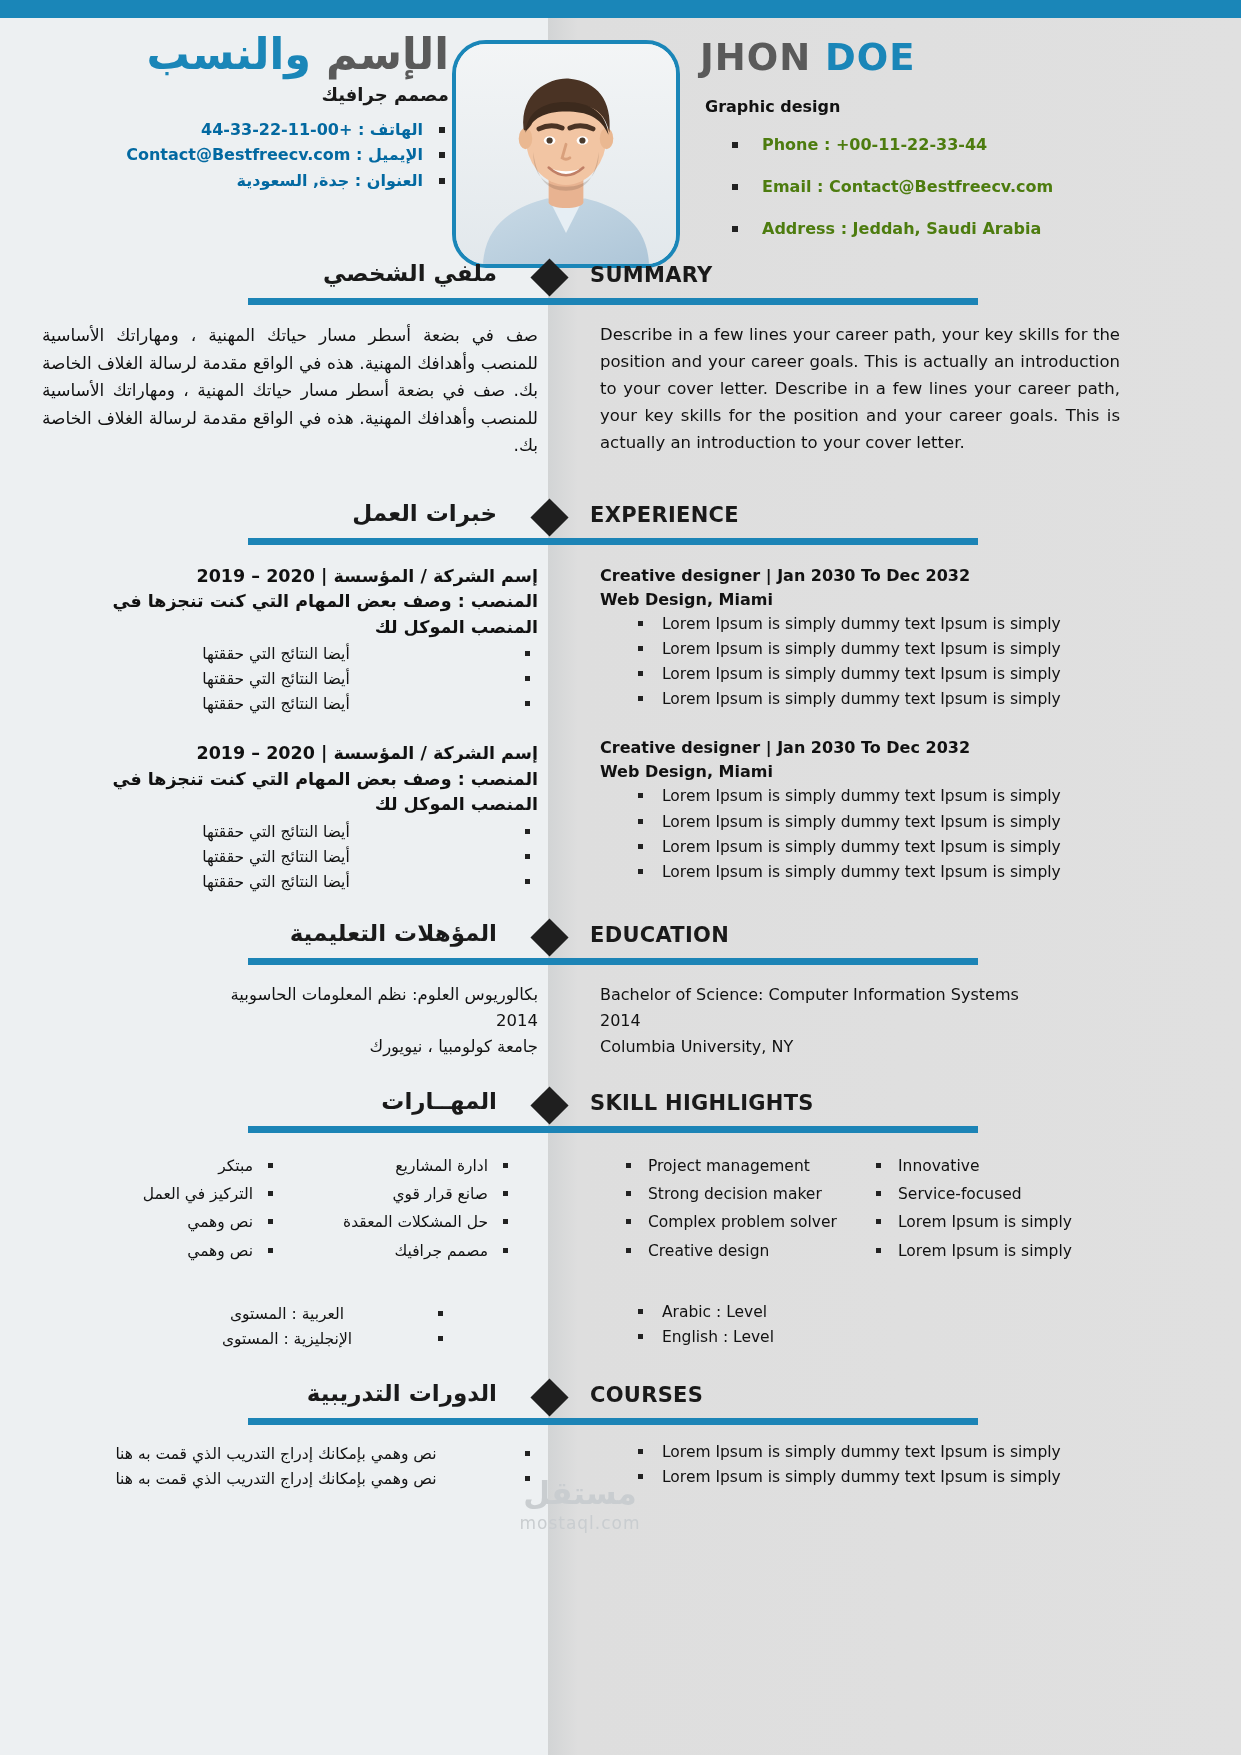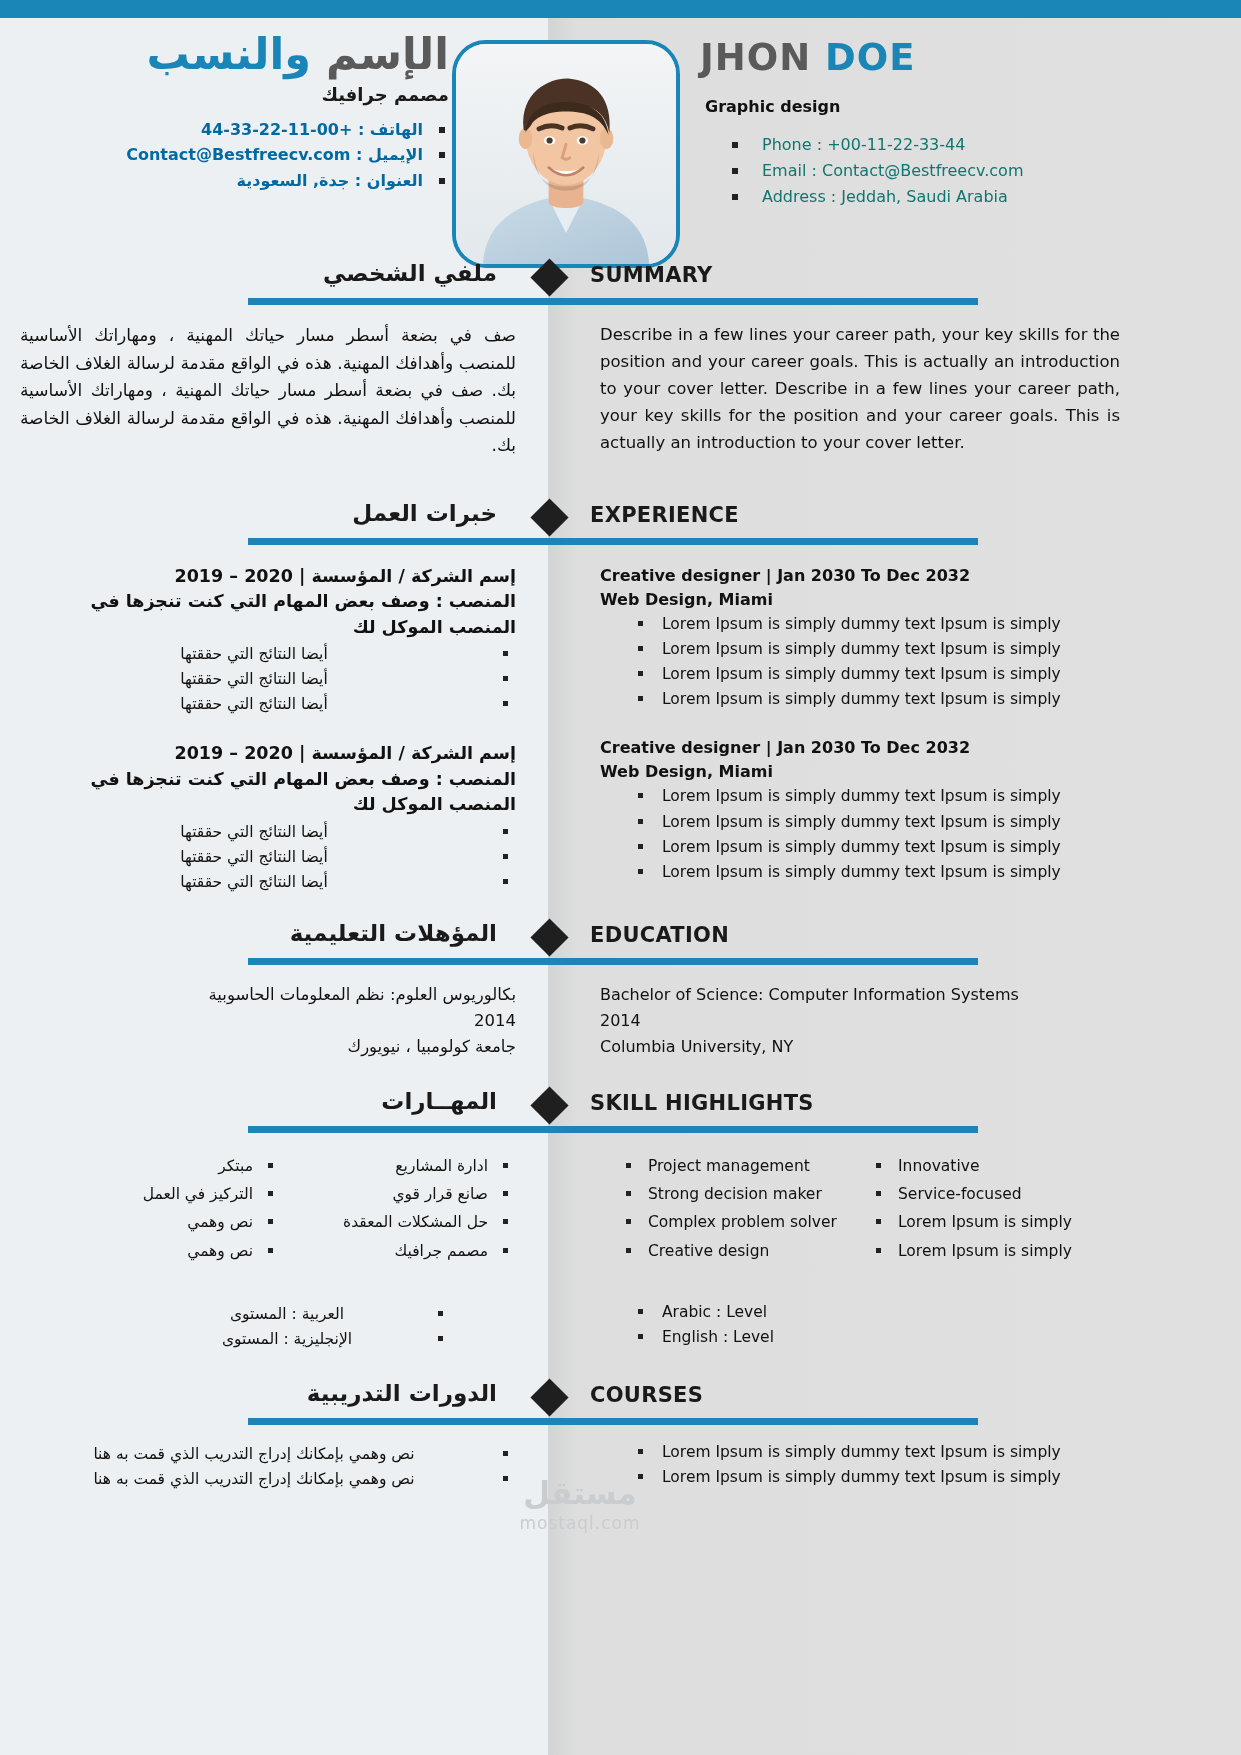--- a/index.html
+++ b/index.html
@@ -58,22 +58,22 @@
 
   .hdr-right { position:absolute; left:700px; top:20px; width:520px; }
   .en-name {
     font-size:37px; font-weight:bold; letter-spacing:1px; color:#5a5a5a;
     line-height:1.1;
   }
   .en-name .accent { color:#1a86b8; }
   .en-role { font-size:16px; font-weight:bold; color:#111; margin-top:18px; margin-left:5px; }
   .en-contact { margin-top:16px; margin-left:28px; }
   .en-contact li {
-    list-style:none; font-size:16px; font-weight:normal; color:#0f766e;
-    line-height:1.65; position:relative; padding-left:34px;
+    list-style:none; font-size:16px; font-weight:bold; color:#4d7c0f;
+    line-height:1.65; position:relative; padding-left:34px;margin-top:16px;
   }
   .en-contact li::before {
     content:""; position:absolute; left:4px; top:10px;
     width:6px; height:6px; background:#222;
   }
 
   
   .sec-head { position:relative; height:48px; }
   .sec-ar {
     position:absolute; right:744px; top:2px;
@@ -91,21 +91,21 @@
     letter-spacing:0.3px; white-space:nowrap;
   }
   .sec-rule {
     position:absolute; left:248px; top:40px; width:730px; height:7px;
     background:#1c84b6;
   }
 
   
   .cols { position:relative; }
   .col-ar {
-    position:absolute; right:725px; width:496px;
+    position:absolute; right:703px; width:496px;
     direction:rtl; text-align:right;
   }
   .col-en { position:absolute; left:600px; width:520px; }
 
   .para-ar { font-size:17px; line-height:1.62; color:#111; text-align:justify; }
   .para-en { font-size:16.5px; line-height:1.63; color:#111; text-align:justify; }
 
   
   .job-ar-title { font-size:17.5px; font-weight:bold; color:#111; line-height:1.45; }
   .job-en-title { font-size:16px; font-weight:bold; color:#111; line-height:1.5; }

